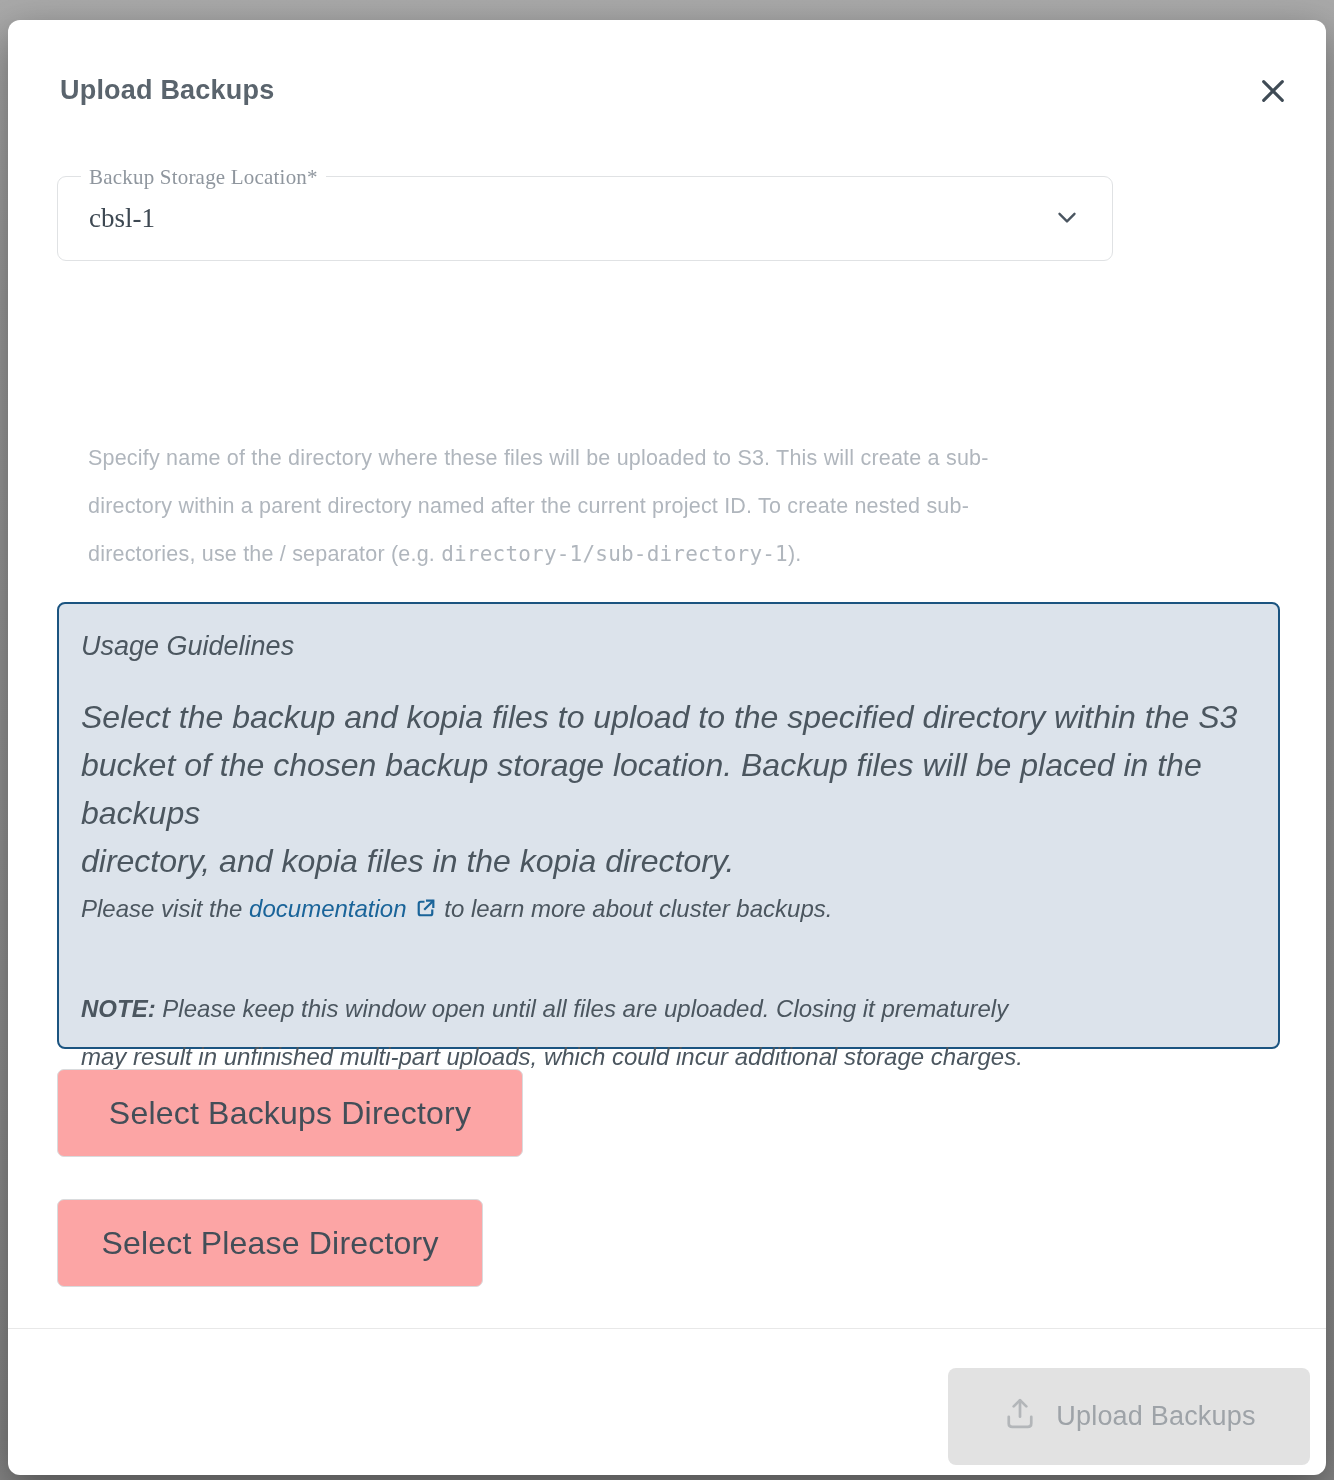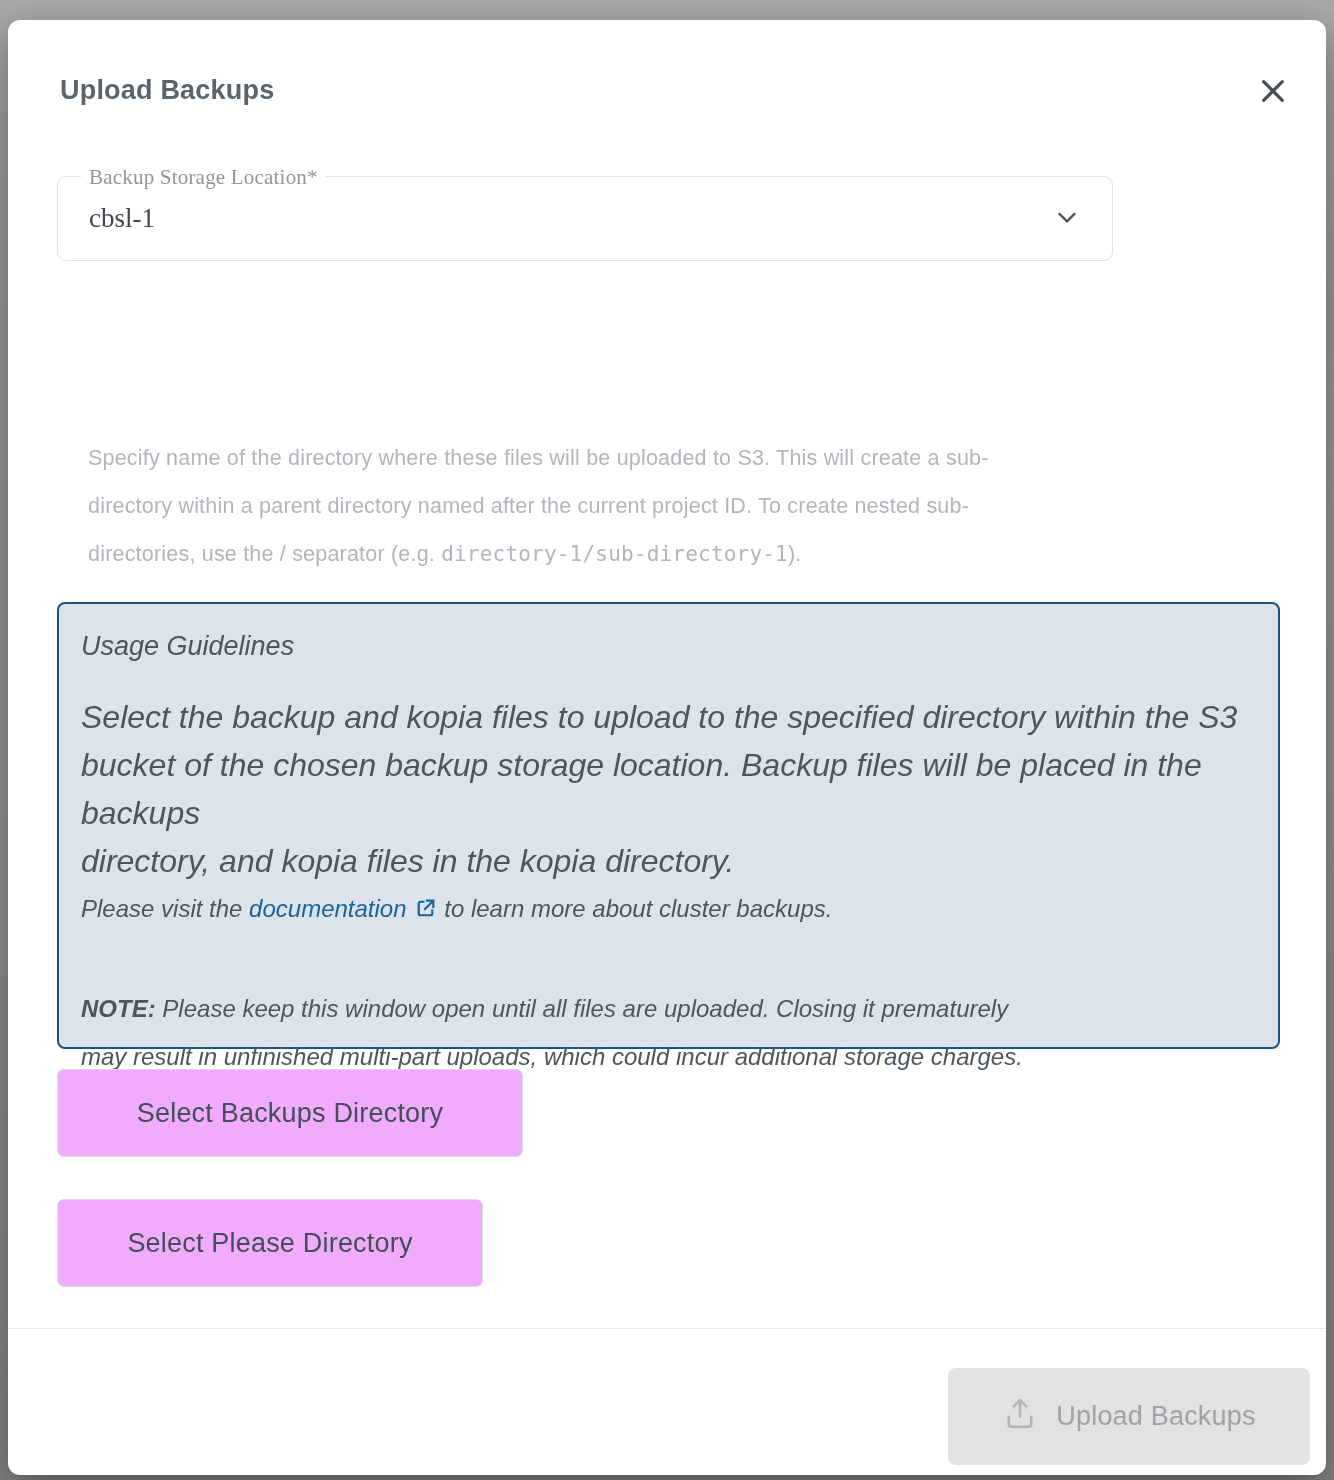--- a/index.html
+++ b/index.html
@@ -96,24 +96,24 @@
   .doc-link {
     color: #1a6499; text-decoration: none; cursor: pointer;
   }
   .ext-icon { vertical-align: -4px; margin-left: 6px; }
   .note-para { margin-top: 48px; font-size: 24px; line-height: 48px; }
   .note-para b { font-weight: 700; }
   
   .outline-btn {
     position: absolute; left: 49px;
     height: 88px;
-    background: #f0abfc;
+    background: #fca5a5;
     border: 1px solid #d9dbdd; border-radius: 7px;
     font-family: "Liberation Sans", sans-serif;
-    font-size: 27px; color: #434e58; letter-spacing: 0.2px;
+    font-size: 32px; color: #434e58; letter-spacing: 0.2px;
     cursor: pointer;
   }
   .btn-backups { top: 1049px; width: 466px; }
   .btn-kopia   { top: 1179px; width: 426px; }
   
   .footer-divider {
     position: absolute; left: 0; top: 1308px;
     width: 100%; height: 0;
     border-top: 1px solid #e8e8e8;
   }

